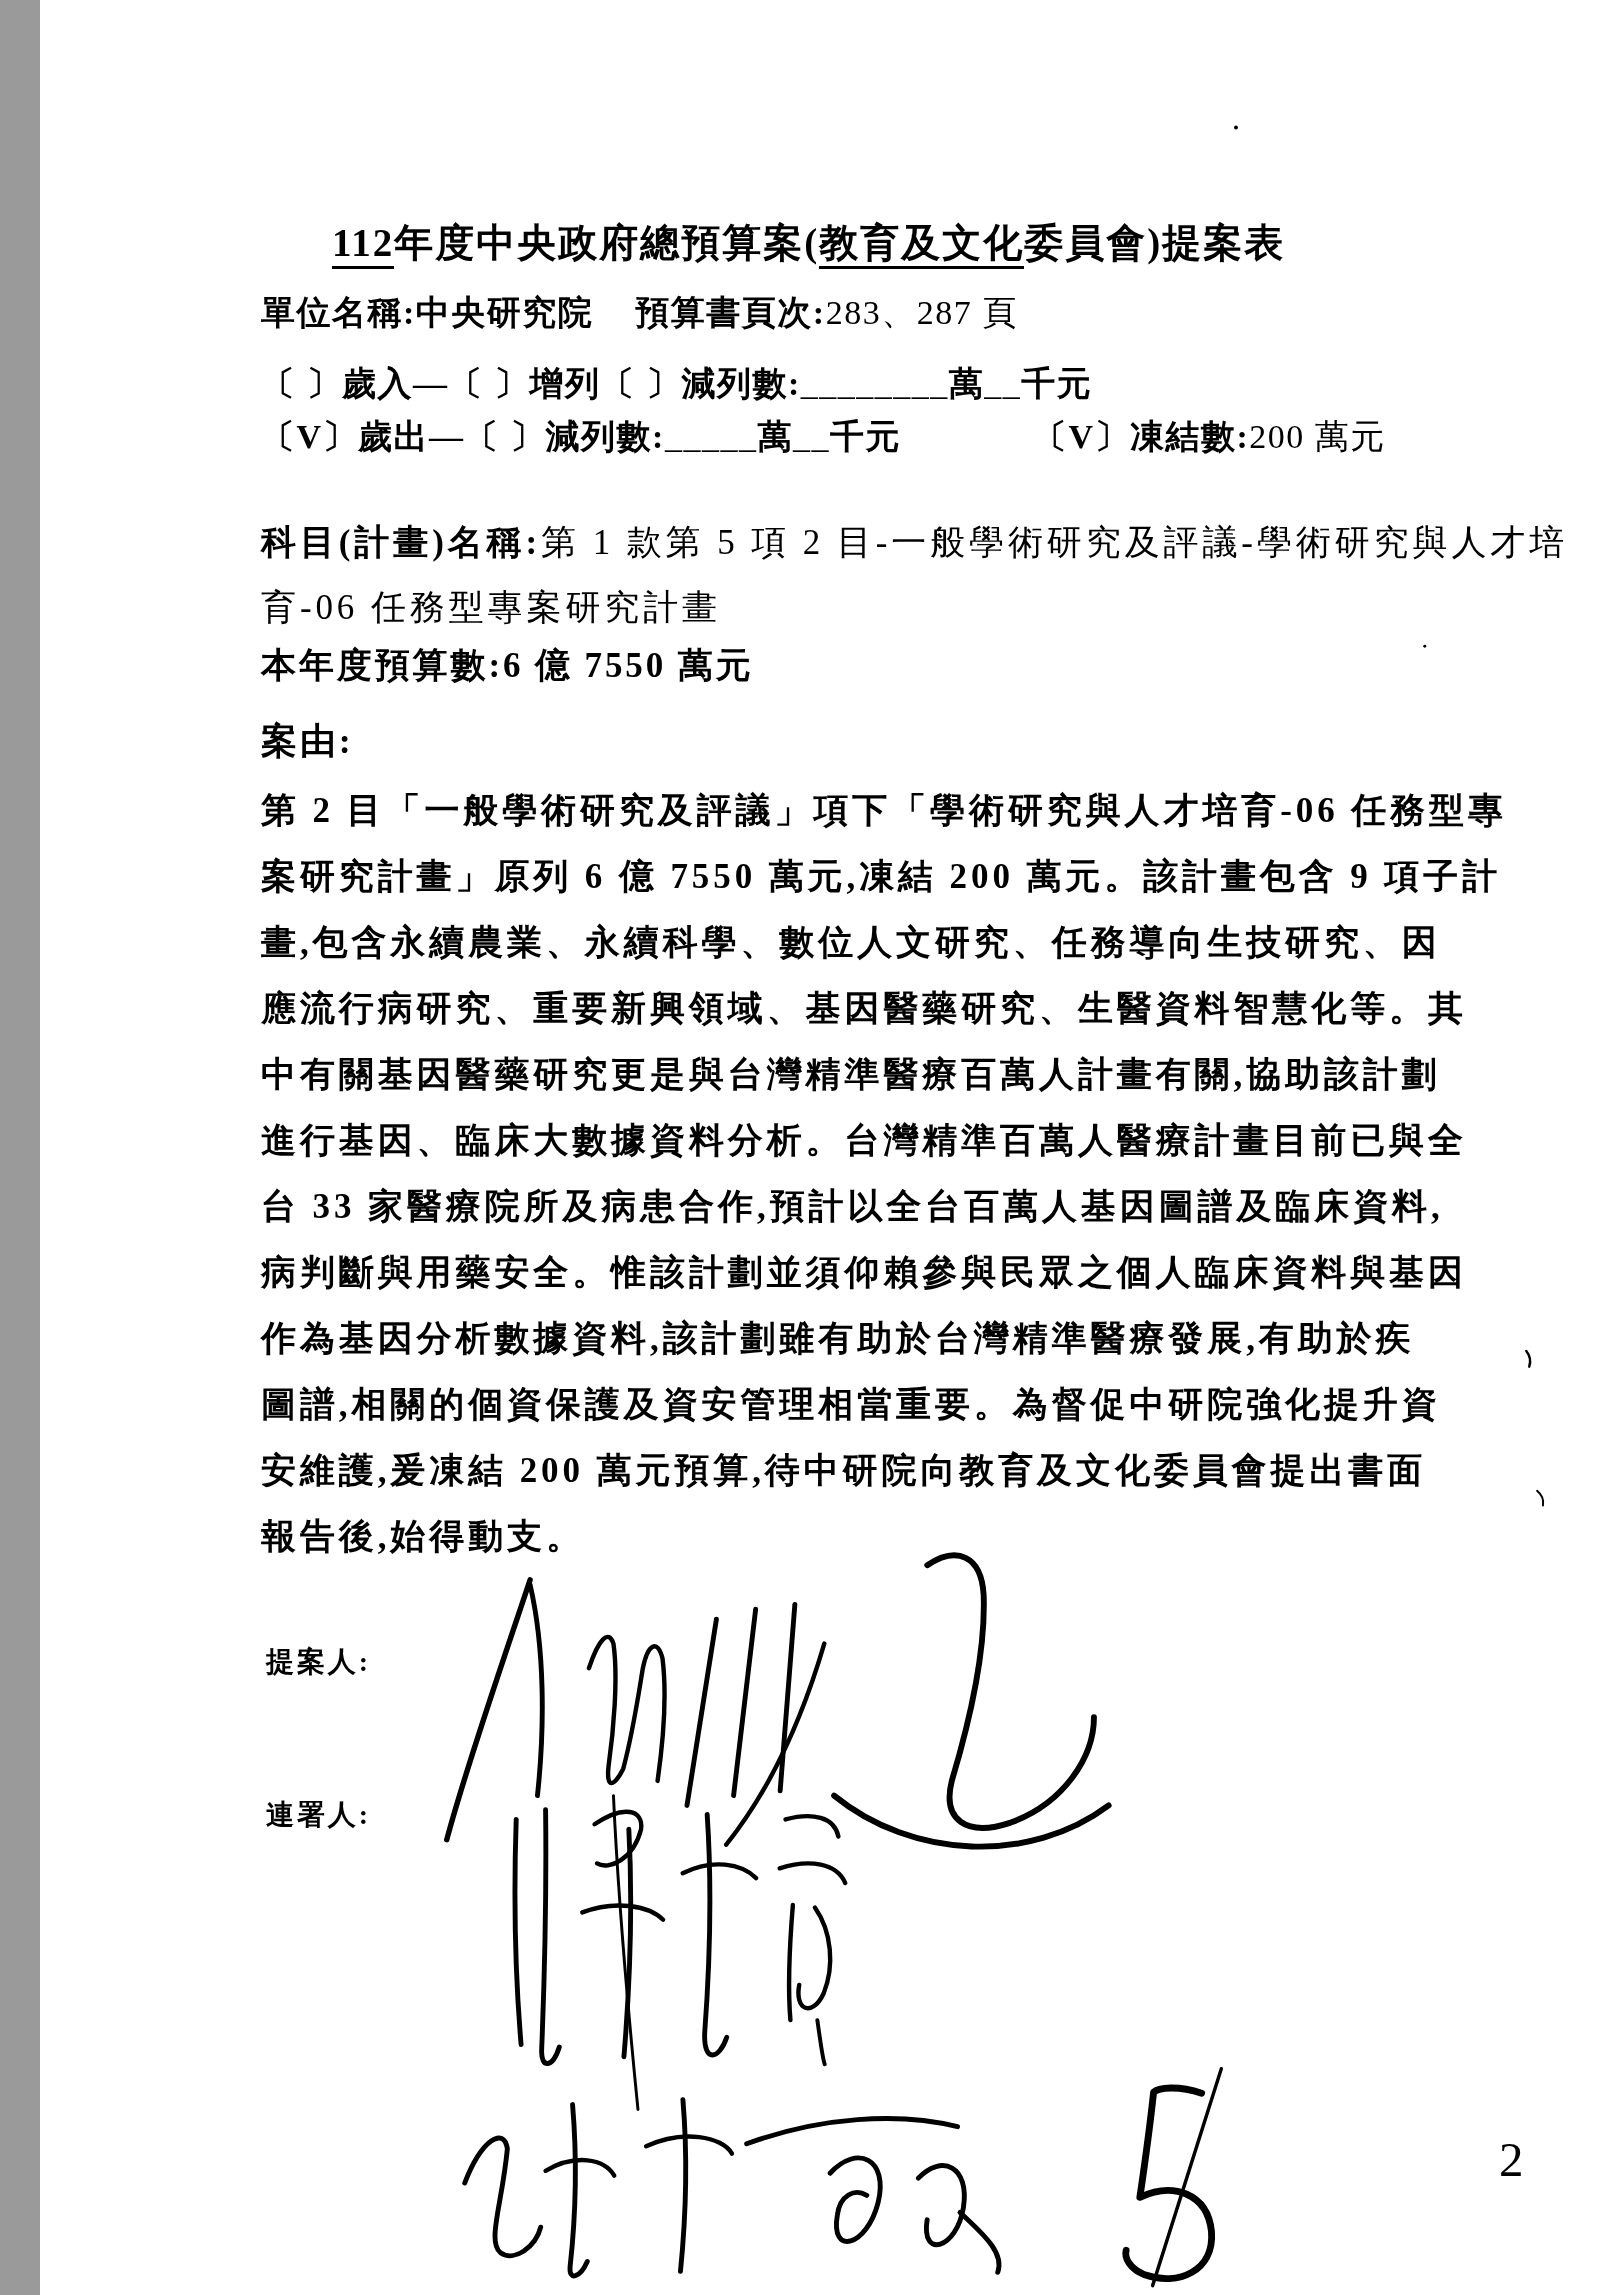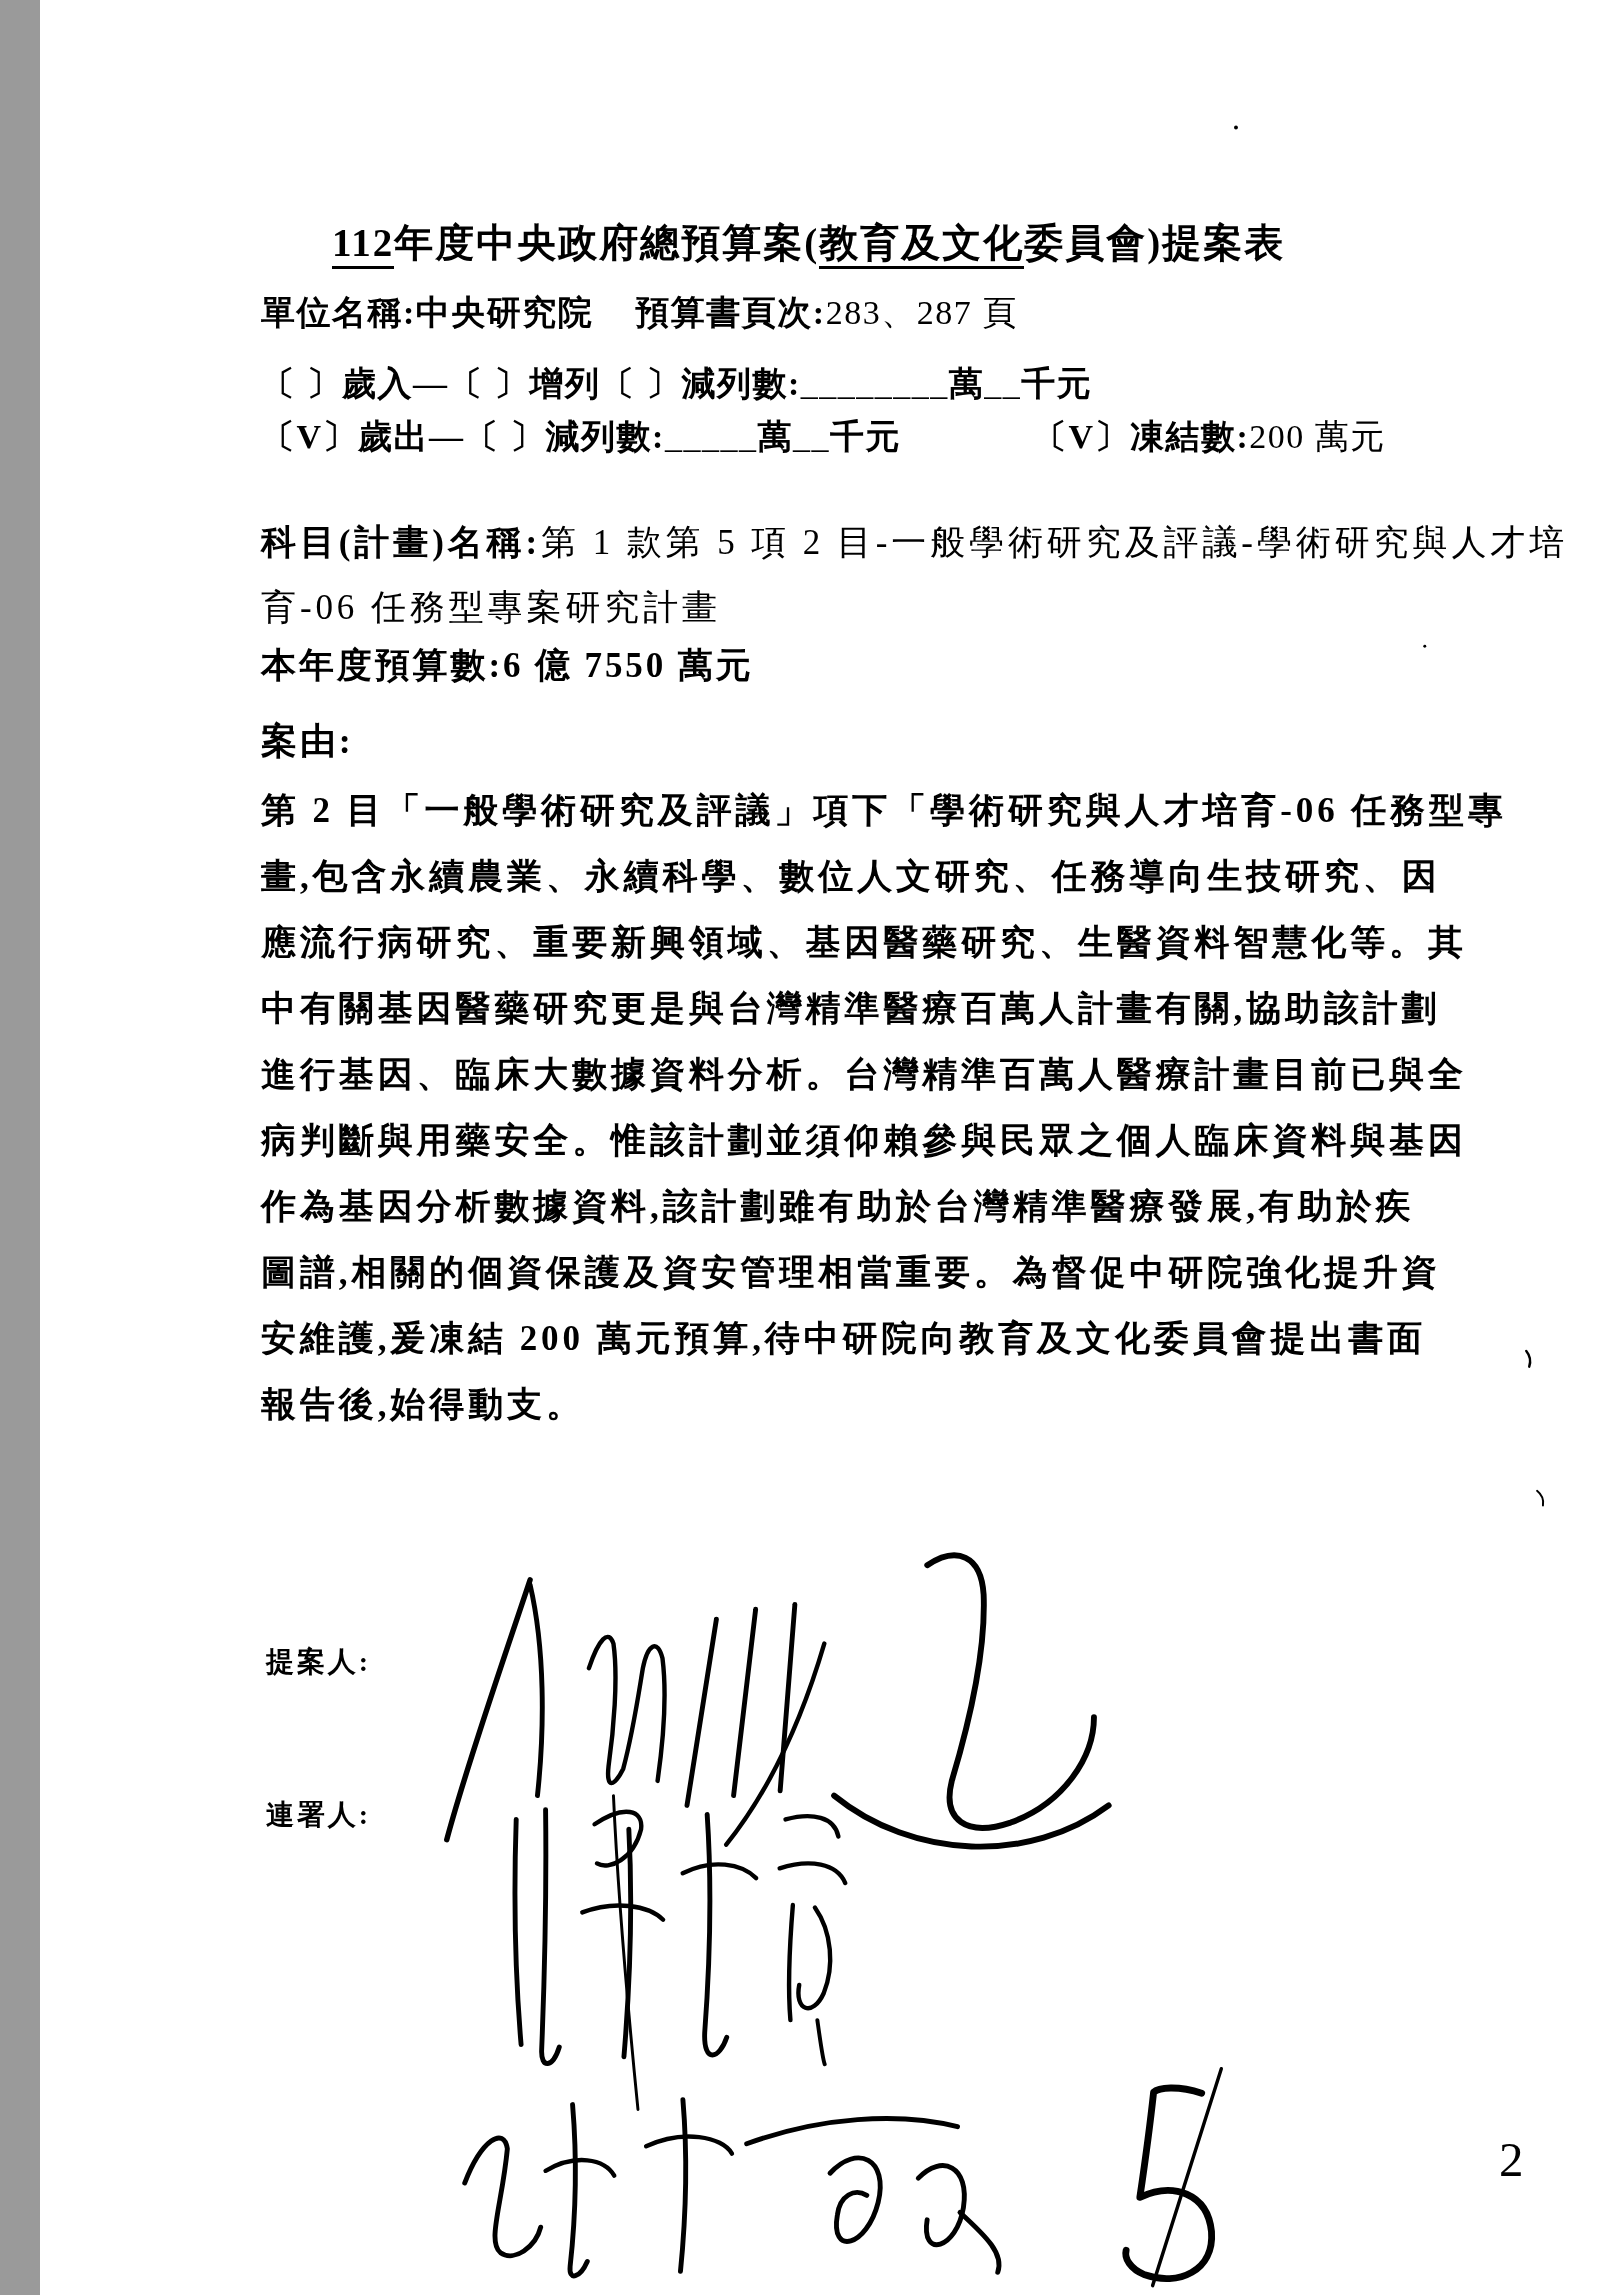--- a/index.html
+++ b/index.html
@@ -55,24 +55,26 @@
   </div>
 
   <div class="abs budget" style="left:221px;top:642px;">
     <span>本年度預算數:</span><span>6 億 7550 萬元</span>
   </div>
 
   <div class="abs reason-label" style="left:221px;top:717px;">案由:</div>
 
   <div class="abs" style="left:221px;top:778px;">
     <div class="p-line">第 2 目「一般學術研究及評議」項下「學術研究與人才培育-06 任務型專</div>
+    <div class="p-line">案研究計畫」原列 6 億 7550 萬元,凍結 200 萬元。該計畫包含 9 項子計</div>
     <div class="p-line">畫,包含永續農業、永續科學、數位人文研究、任務導向生技研究、因</div>
     <div class="p-line">應流行病研究、重要新興領域、基因醫藥研究、生醫資料智慧化等。其</div>
     <div class="p-line">中有關基因醫藥研究更是與台灣精準醫療百萬人計畫有關,協助該計劃</div>
     <div class="p-line">進行基因、臨床大數據資料分析。台灣精準百萬人醫療計畫目前已與全</div>
+    <div class="p-line">台 33 家醫療院所及病患合作,預計以全台百萬人基因圖譜及臨床資料,</div>
     <div class="p-line">病判斷與用藥安全。惟該計劃並須仰賴參與民眾之個人臨床資料與基因</div>
     <div class="p-line">作為基因分析數據資料,該計劃雖有助於台灣精準醫療發展,有助於疾</div>
     <div class="p-line">圖譜,相關的個資保護及資安管理相當重要。為督促中研院強化提升資</div>
     <div class="p-line">安維護,爰凍結 200 萬元預算,待中研院向教育及文化委員會提出書面</div>
     <div class="p-line">報告後,始得動支。</div>
   </div>
 
   <div class="abs sig-label" style="left:226px;top:1643px;">提案人:</div>
   <div class="abs sig-label" style="left:226px;top:1796px;">連署人:</div>
 

